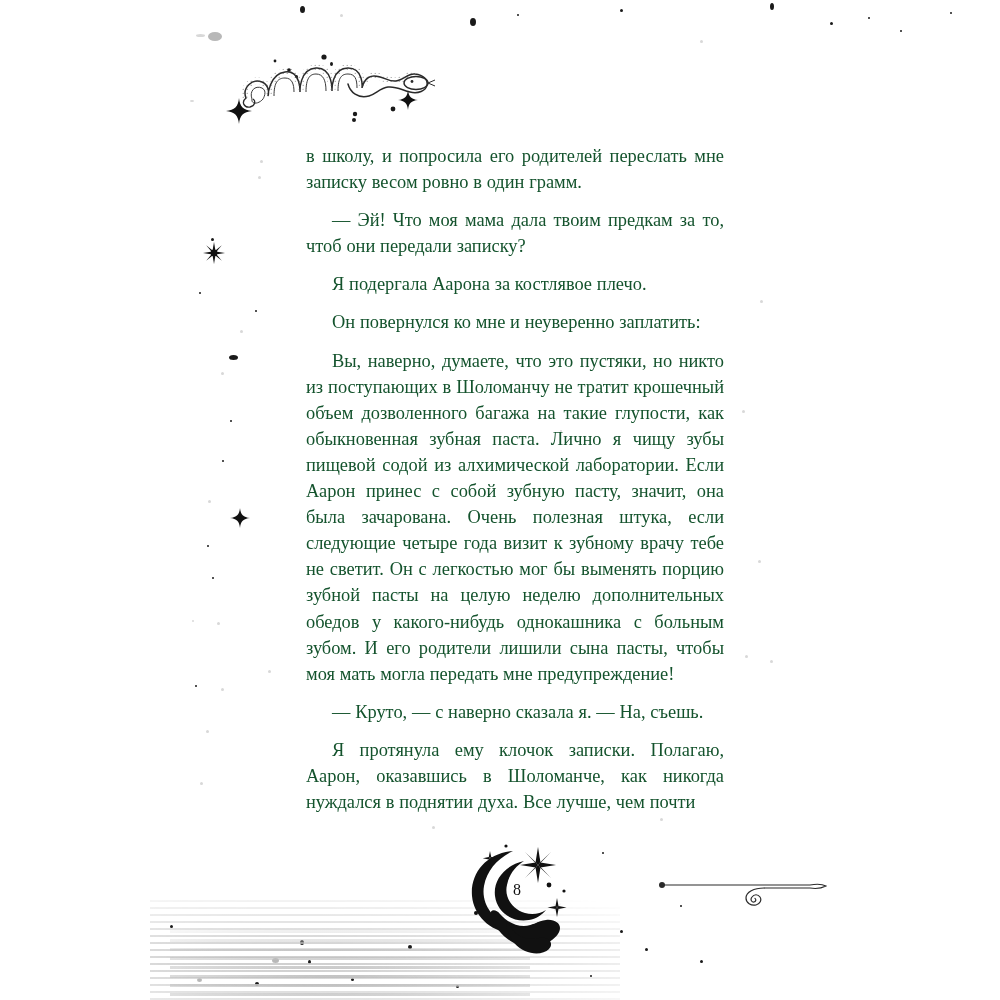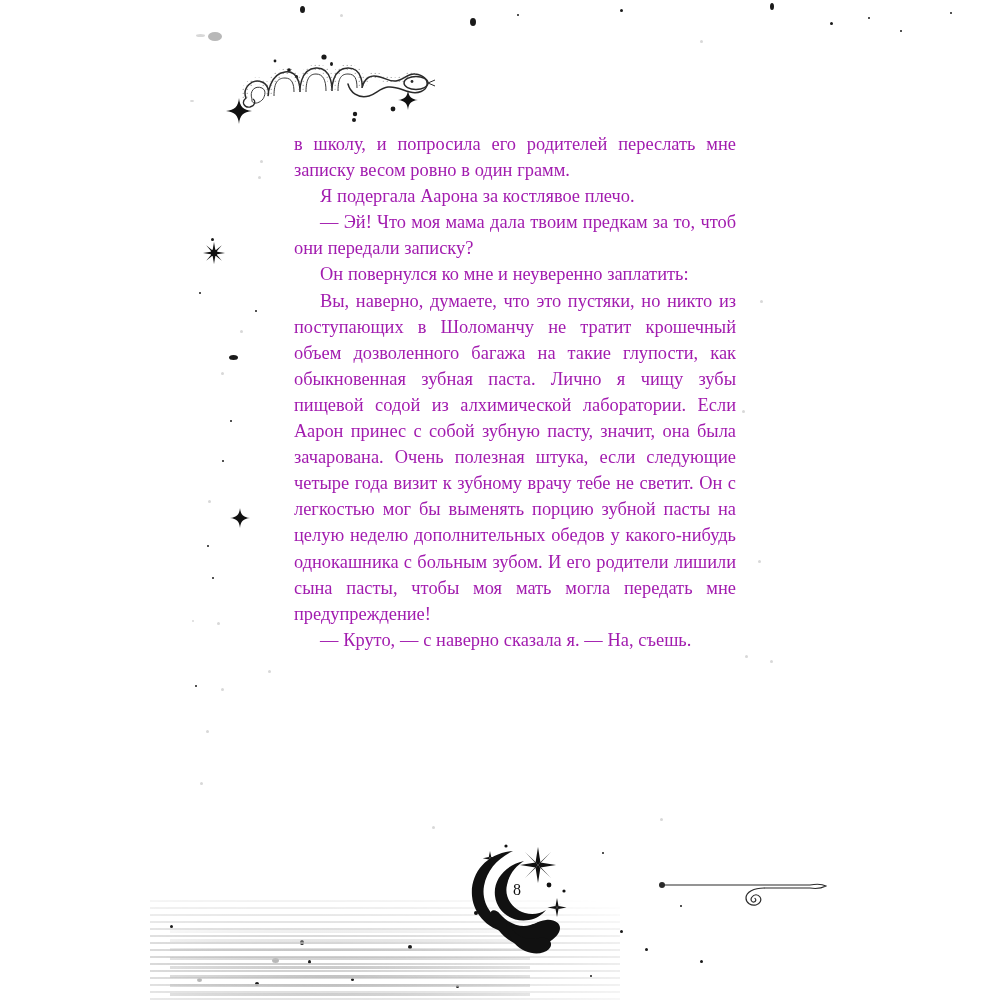--- a/index.html
+++ b/index.html
@@ -84,24 +84,24 @@
   }
 
   
   .text-column {
     position: absolute;
     left: 294px;
     top: 131px;
     width: 442px;
   }
   .text-column p {
-    margin: 0;
+    margin: 12px;
     font-size: 18.4px;
     line-height: 26.1px;
-    color: #a21caf;
+    color: #14532d;
     text-align: justify;
     text-indent: 26px;
     -webkit-hyphens: auto;
     hyphens: auto;
     word-spacing: 0.01em;
   }
   .text-column p.noindent { text-indent: 0; }
 
   
   .moon-ornament {
@@ -293,25 +293,26 @@
   </div>
 
   <div class="sparkle4" style="left:230px;top:508px;">
     <svg width="20" height="20" viewBox="0 0 20 20" xmlns="http://www.w3.org/2000/svg">
       <path d="M10,0 C10.6,6.6 13.4,9.4 20,10 C13.4,10.6 10.6,13.4 10,20 C9.4,13.4 6.6,10.6 0,10 C6.6,9.4 9.4,6.6 10,0 Z" fill="#111111"></path>
     </svg>
   </div>
 
   <div class="text-column">
     <p class="noindent">в школу, и попросила его родителей переслать мне записку весом ровно в один грамм.</p>
+    <p>— Эй! Что моя мама дала твоим предкам за то, чтоб они передали записку?</p>
     <p>Я подергала Аарона за костлявое плечо.</p>
-    <p>— Эй! Что моя мама дала твоим предкам за то, чтоб они передали записку?</p>
     <p>Он повернулся ко мне и неуверенно заплатить:</p>
     <p>Вы, наверно, думаете, что это пустяки, но никто из поступающих в Шоломанчу не тратит крошечный объем дозволенного багажа на такие глупости, как обыкновенная зубная паста. Лично я чищу зубы пищевой содой из алхимической лаборатории. Если Аарон принес с собой зубную пасту, значит, она была зачарована. Очень полезная штука, если следующие четыре года визит к зубному врачу тебе не светит. Он с легкостью мог бы выменять порцию зубной пасты на целую неделю дополнительных обедов у какого-нибудь однокашника с больным зубом. И его родители лишили сына пасты, чтобы моя мать могла передать мне предупреждение!</p>
     <p>— Круто, — с наверно сказала я. — На, съешь.</p>
+    <p>Я протянула ему клочок записки. Полагаю, Аарон, оказавшись в Шоломанче, как никогда нуждался в поднятии духа. Все лучше, чем почти</p>
   </div>
 
   <div class="moon-ornament">
     <svg width="130" height="120" viewBox="0 0 130 120" xmlns="http://www.w3.org/2000/svg">
 
       <path d="M61,8
                C35,10 18,30 20,53
                C22,74 40,90 62,90
                C72,90 81,86 87,79
                C78,84 68,85 58,82

